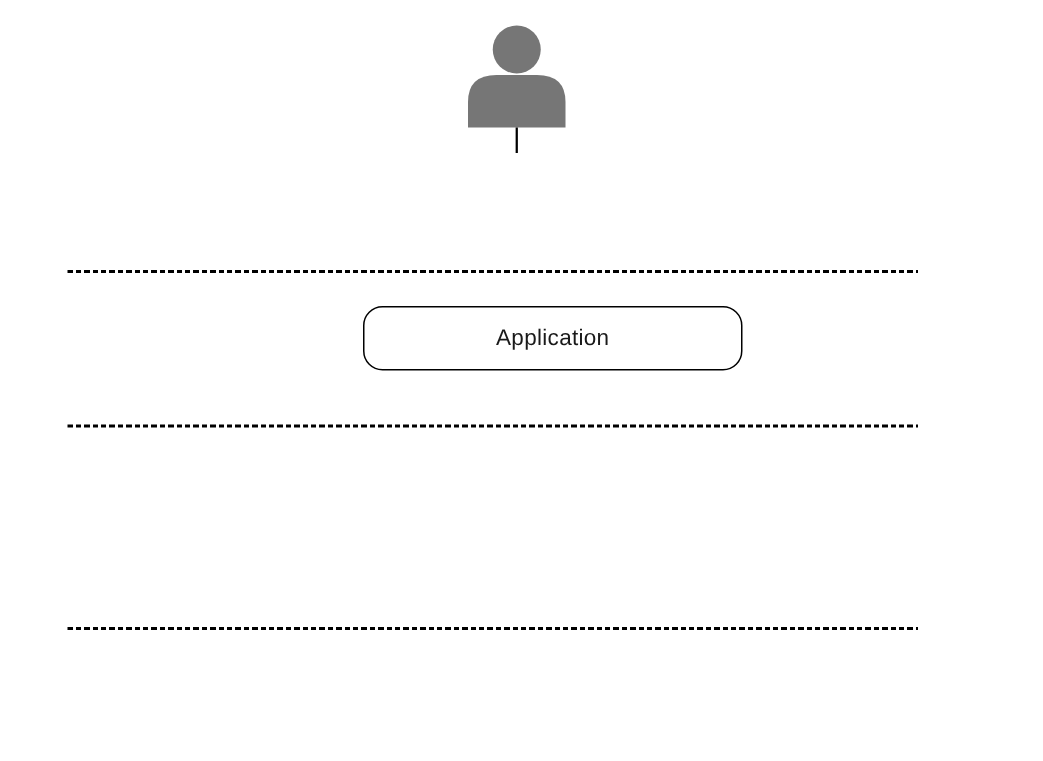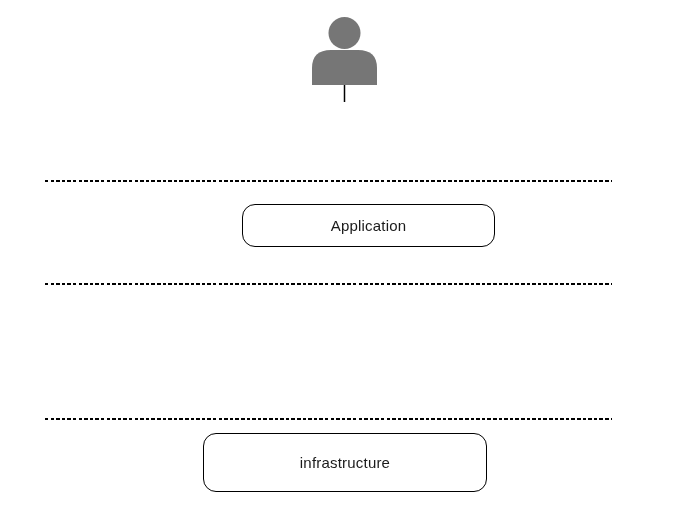--- a/index.html
+++ b/index.html
@@ -59,17 +59,14 @@
 
   <div class="layer-box" id="box-application">
     <span>Application</span>
   </div>
 
   <div class="dashed-line" id="divider-2"></div>
 
 
   <div class="dashed-line" id="divider-3"></div>
 
-  <div class="layer-box" id="box-infrastructure">
-    <span>infrastructure</span>
-  </div>
 
 </div>
 
 </body></html>

